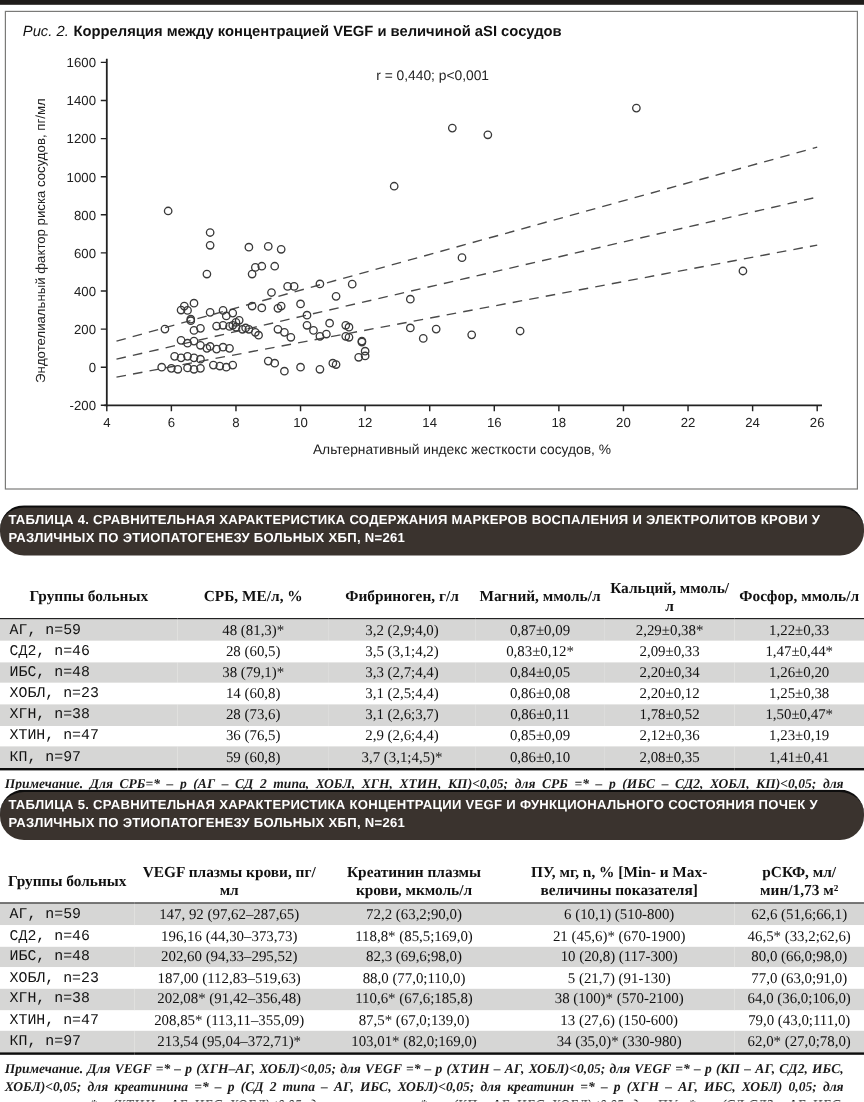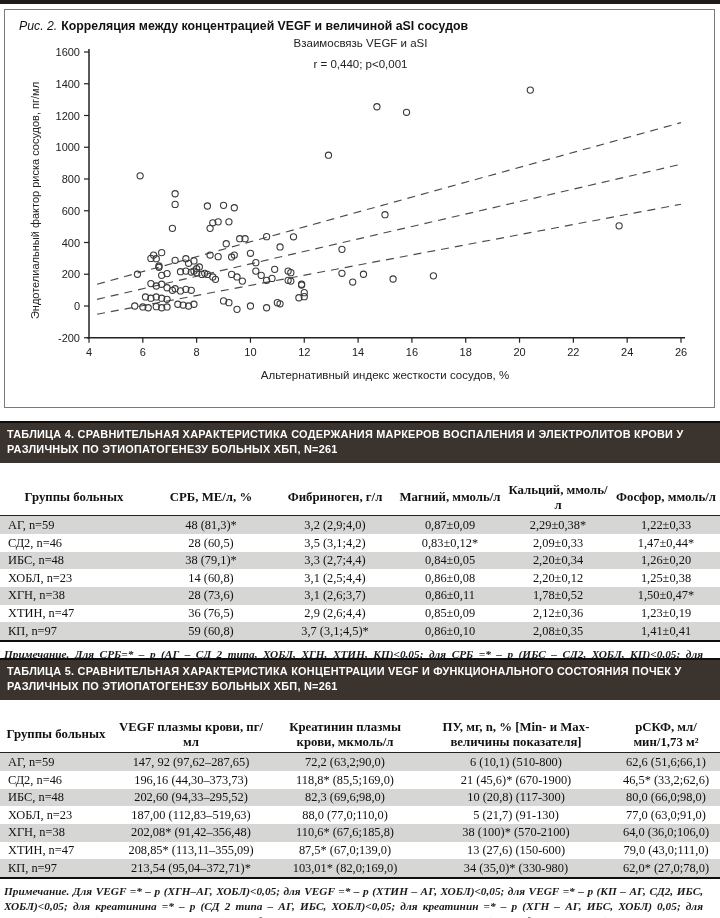--- a/index.html
+++ b/index.html
@@ -24,27 +24,27 @@
                   font-size:11.5px; color:#222; }
   .legend-box { position:absolute; left:578px; top:355px; width:128px; height:21px;
                 border:1.2px solid #4a4a4a; background:#fff; text-align:center;
                 font-size:11.8px; color:#222; line-height:19px; }
   svg.chart { position:absolute; left:0; top:0; }
 
   
   .tbl-block { position:absolute; left:0; width:720px; background:#fff; }
   .tbl-band { background:#3a332e; border-top:2.5px solid #0d0d0d; color:#ffffff;
               font-weight:bold; font-size:10.9px; letter-spacing:0.25px;
-              line-height:1.42; padding:4px 8px 5px 7px; }
+              line-height:1.42; padding:4px 8px 5px 7px;border-radius:20px; }
   table.data { width:720px; border-collapse:collapse; table-layout:fixed;
                font-family:"Liberation Serif",serif; color:#111; }
   table.data thead th { font-weight:bold; font-size:12.8px; text-align:center;
                padding:20px 2px 3px 2px; border-bottom:1.4px solid #222; vertical-align:middle; line-height:1.15; }
   table.data tbody td { font-size:12.4px; text-align:center; padding:1.5px 3px; line-height:1.18; }
-  table.data tbody td:first-child { text-align:left; padding-left:8px; }
+  table.data tbody td:first-child { text-align:left; padding-left:8px;font-family:Liberation Mono, monospace; }
   table.data tbody tr.odd  { background:#d6d6d5; }
   table.data tbody tr.even { background:#ffffff; }
   table.data tbody tr:last-child td { border-bottom:2.5px solid #0d0d0d;margin-top:32px; }
   .t4 col.c0{width:148px} .t4 col.c1{width:126px} .t4 col.c2{width:122px}
   .t4 col.c3{width:108px} .t4 col.c4{width:108px} .t4 col.c5{width:108px}
   .t5 col.c0{width:112px} .t5 col.c1{width:158px} .t5 col.c2{width:150px}
   .t5 col.c3{width:192px} .t5 col.c4{width:108px}
   .tbl-note { font-family:"Liberation Serif",serif; font-style:italic; font-weight:bold;
               font-size:11.3px; color:#1a1a1a; text-align:justify; line-height:1.34;
               padding:5px 17px 0 4px; }
@@ -53,21 +53,20 @@
 </style>
 </head>
 <body>
 
 <div class="top-rule"></div>
 
 <div class="figure-box">
   <div class="fig-caption">
     <span class="pref">Рис. 2.</span><span class="ttl">Корреляция между концентрацией VEGF и величиной aSI сосудов</span>
   </div>
-  <div class="chart-title">Взаимосвязь VEGF и aSI</div>
   <div class="chart-sub">r = 0,440; p&lt;0,001</div>
   <div class="y-axis-label">Эндотелиальный фактор риска сосудов, пг/мл</div>
   <svg class="chart" id="chart-svg" width="711" height="399" viewBox="4 9 711 399">
       <line x1="88" y1="48" x2="88" y2="337.5" stroke="#222222" stroke-width="1.5"></line>
       <line x1="86" y1="336.75" x2="684" y2="336.75" stroke="#222222" stroke-width="1.5"></line>
       <line x1="88" y1="336.75" x2="88" y2="341.75" stroke="#222222" stroke-width="1.2"></line>
       <text x="88" y="354.75" text-anchor="middle" font-size="11" fill="#222" font-family="Liberation Sans, sans-serif">4</text>
       <line x1="141.8181818181818" y1="336.75" x2="141.8181818181818" y2="341.75" stroke="#222222" stroke-width="1.2"></line>
       <text x="141.8181818181818" y="354.75" text-anchor="middle" font-size="11" fill="#222" font-family="Liberation Sans, sans-serif">6</text>
       <line x1="195.63636363636363" y1="336.75" x2="195.63636363636363" y2="341.75" stroke="#222222" stroke-width="1.2"></line>

